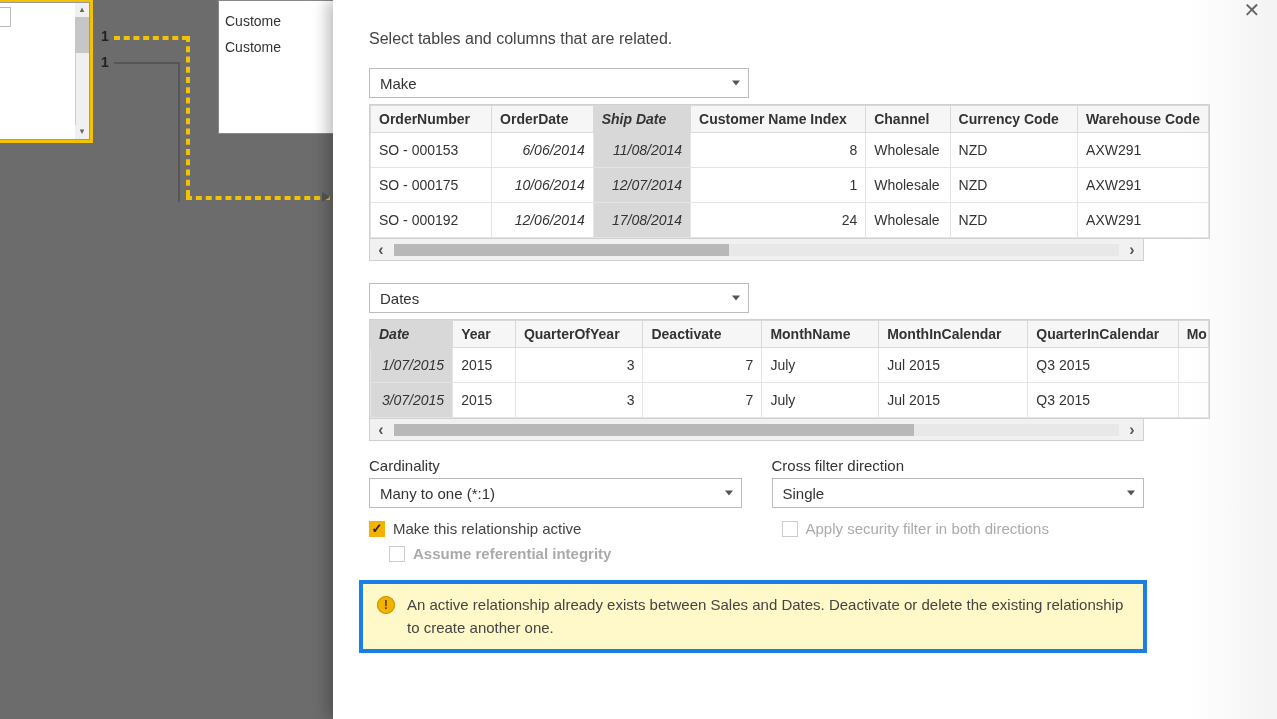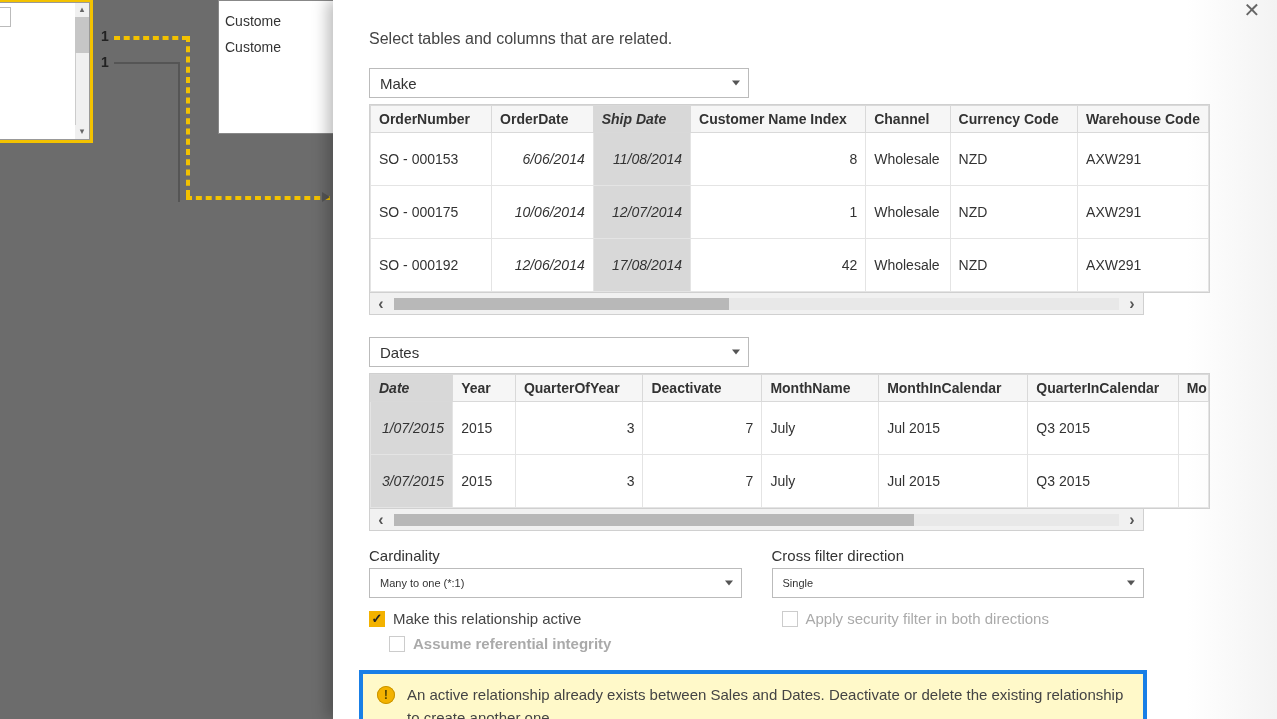--- a/index.html
+++ b/index.html
@@ -57,42 +57,42 @@
   .grid-wrap { margin-top: 6px; border:1px solid #d0d0d0; width: 841px; position:relative;}
   table.preview {
     border-collapse: collapse; width: 100%; font-size: 14px; color: #333;
     table-layout: fixed;
   }
   table.preview th {
     background: #f6f6f6; font-weight: 600; text-align: left; padding: 5px 8px;
     border: 1px solid #d9d9d9; white-space: nowrap; overflow:hidden;
   }
   table.preview td {
-    padding: 18px 8px; border: 1px solid #e4e4e4; white-space: nowrap; overflow:hidden;
+    padding: 9px 8px; border: 1px solid #e4e4e4; white-space: nowrap; overflow:hidden;
   }
   table.preview td.num { text-align: right; }
   table.preview th.sel, table.preview td.sel { background: #d8d8d8; font-style: italic; }
   table.preview td.italic { font-style: italic; }
 
   .hscroll {
     display:flex; align-items:center; width:775px; height:22px; background:#f1f1f1;
     border:1px solid #d0d0d0; border-top:none;
   }
   .hscroll .arrow { width:22px; text-align:center; color:#555; font-weight:700; cursor:pointer;}
   .hscroll .track { flex:1; height:12px; background:#e8e8e8; position:relative; margin:0 2px;}
   .hscroll .thumb { position:absolute; top:0; height:12px; background:#b8b8b8;}
 
   .row-gap { height: 22px; }
 
   .options-row { display:flex; gap: 30px; margin-top: 16px; width: 775px;}
   .opt-col { flex:1; }
   .opt-label { font-size: 15px; color:#333; margin-bottom: 4px; display:block; }
   .opt-select {
     display:flex; align-items:center; width: 100%; height:30px;
-    border:1px solid #bbb; padding:1px 10px; font-size:11px; color:#333;
+    border:1px solid #bbb; padding:1px 10px; font-size:15px; color:#333;
     position:relative; cursor:pointer;
   }
   .opt-select .caret {
     position: absolute; right: 8px; top: 50%; transform: translateY(-50%);
     width: 0; height: 0;
     border-left: 4px solid transparent;
     border-right: 4px solid transparent;
     border-top: 5px solid #555;
   }
 
@@ -213,21 +213,21 @@
             <td class="num sel">12/07/2014</td>
             <td class="num">1</td>
             <td>Wholesale</td>
             <td>NZD</td>
             <td>AXW291</td>
           </tr>
           <tr>
             <td>SO - 000192</td>
             <td class="num italic">12/06/2014</td>
             <td class="num sel">17/08/2014</td>
-            <td class="num">42</td>
+            <td class="num">24</td>
             <td>Wholesale</td>
             <td>NZD</td>
             <td>AXW291</td>
           </tr>
         </tbody>
       </table>
     </div>
     <div class="hscroll">
       <span class="arrow">‹</span>
       <span class="track">

